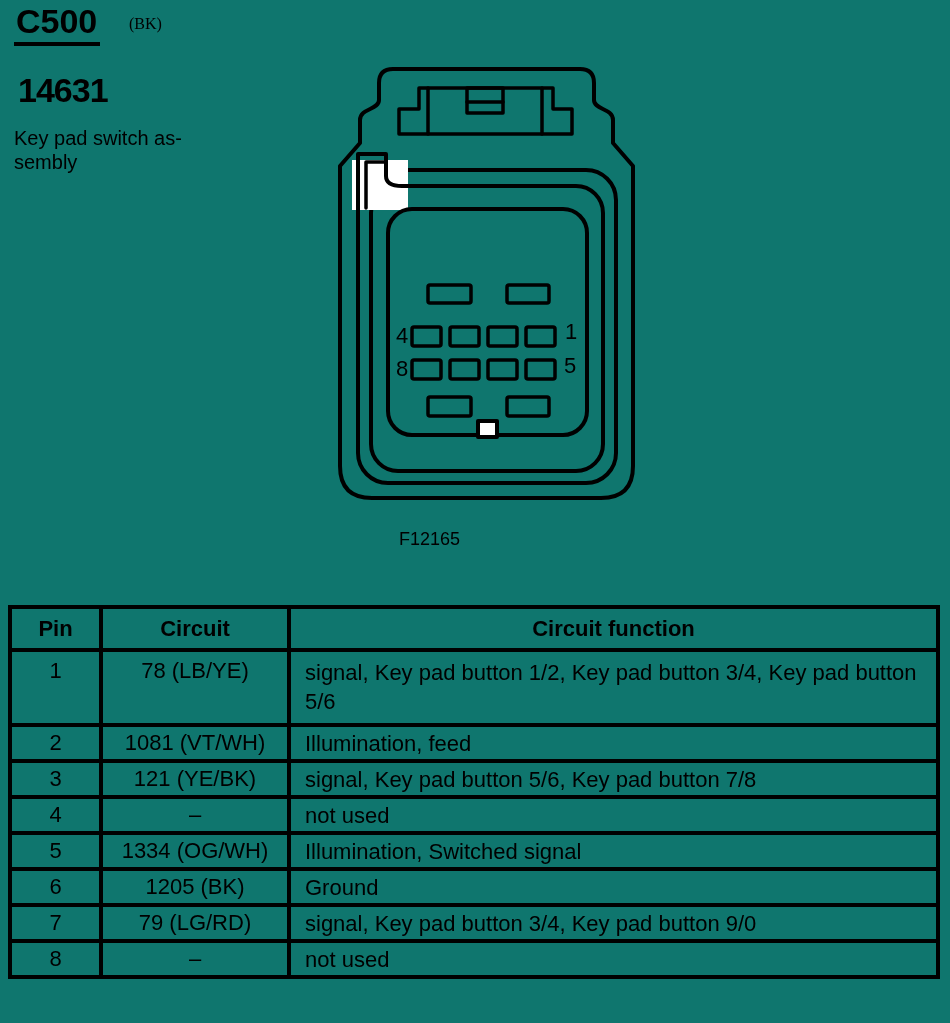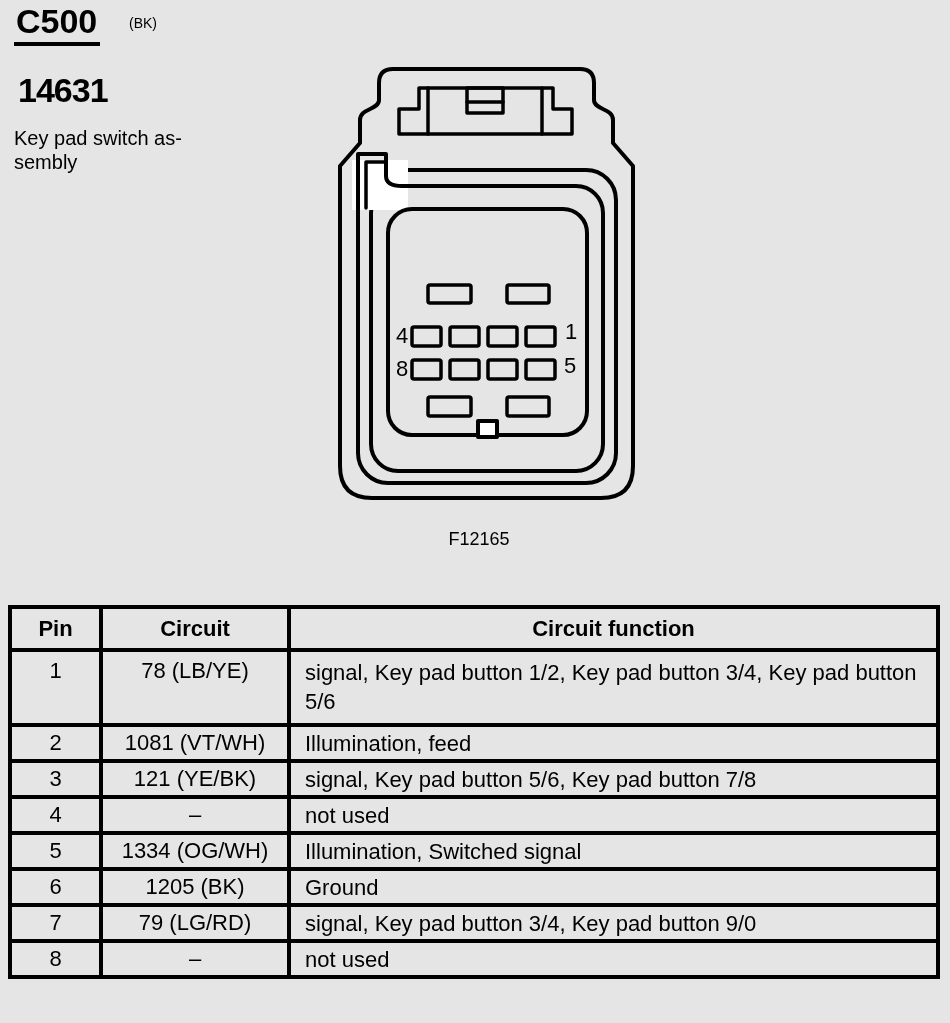--- a/index.html
+++ b/index.html
@@ -1,29 +1,29 @@
 <!DOCTYPE html>
 <html><head>
 <meta charset="utf-8">
 <style>
   html,body{margin:0;padding:0;background:#fff;}
   .page{
-    position:relative;width:950px;height:1023px;background:#e5e5e5;
+    position:relative;width:950px;height:1023px;background:#0f766e;
     font-family:"Liberation Sans",sans-serif;color:#000;overflow:hidden;
   }
   
   .connector-id{position:absolute;left:16px;top:2px;font-size:34px;font-weight:bold;letter-spacing:0px;}
   .id-underline{position:absolute;left:14px;top:42px;width:86px;height:4px;background:#000;}
-  .color-code{position:absolute;left:129px;top:15px;font-size:14px;}
+  .color-code{position:absolute;left:129px;top:15px;font-size:16px;font-family:Liberation Serif, serif;}
   .part-number{position:absolute;left:18px;top:71px;font-size:34px;font-weight:bold;letter-spacing:-1px;}
   .part-desc{position:absolute;left:14px;top:126px;font-size:20px;line-height:24px;}
   
   .diagram-svg{position:absolute;left:0;top:0;width:950px;height:560px;}
   .pin-label{position:absolute;width:18px;text-align:center;font-size:22px;line-height:1;}
-  .figure-caption{position:absolute;left:399px;top:529px;width:160px;text-align:center;font-size:18px;}
+  .figure-caption{position:absolute;left:399px;top:529px;width:160px;text-align:left;font-size:18px;}
   
   table.pinout{
     position:absolute;left:8px;top:605px;width:928px;
     border-collapse:collapse;table-layout:fixed;
   }
   table.pinout th,table.pinout td{
     border:4px solid #000;font-size:22px;color:#000;
     overflow:hidden;
   }
   table.pinout th{font-weight:bold;height:37px;vertical-align:middle;}

